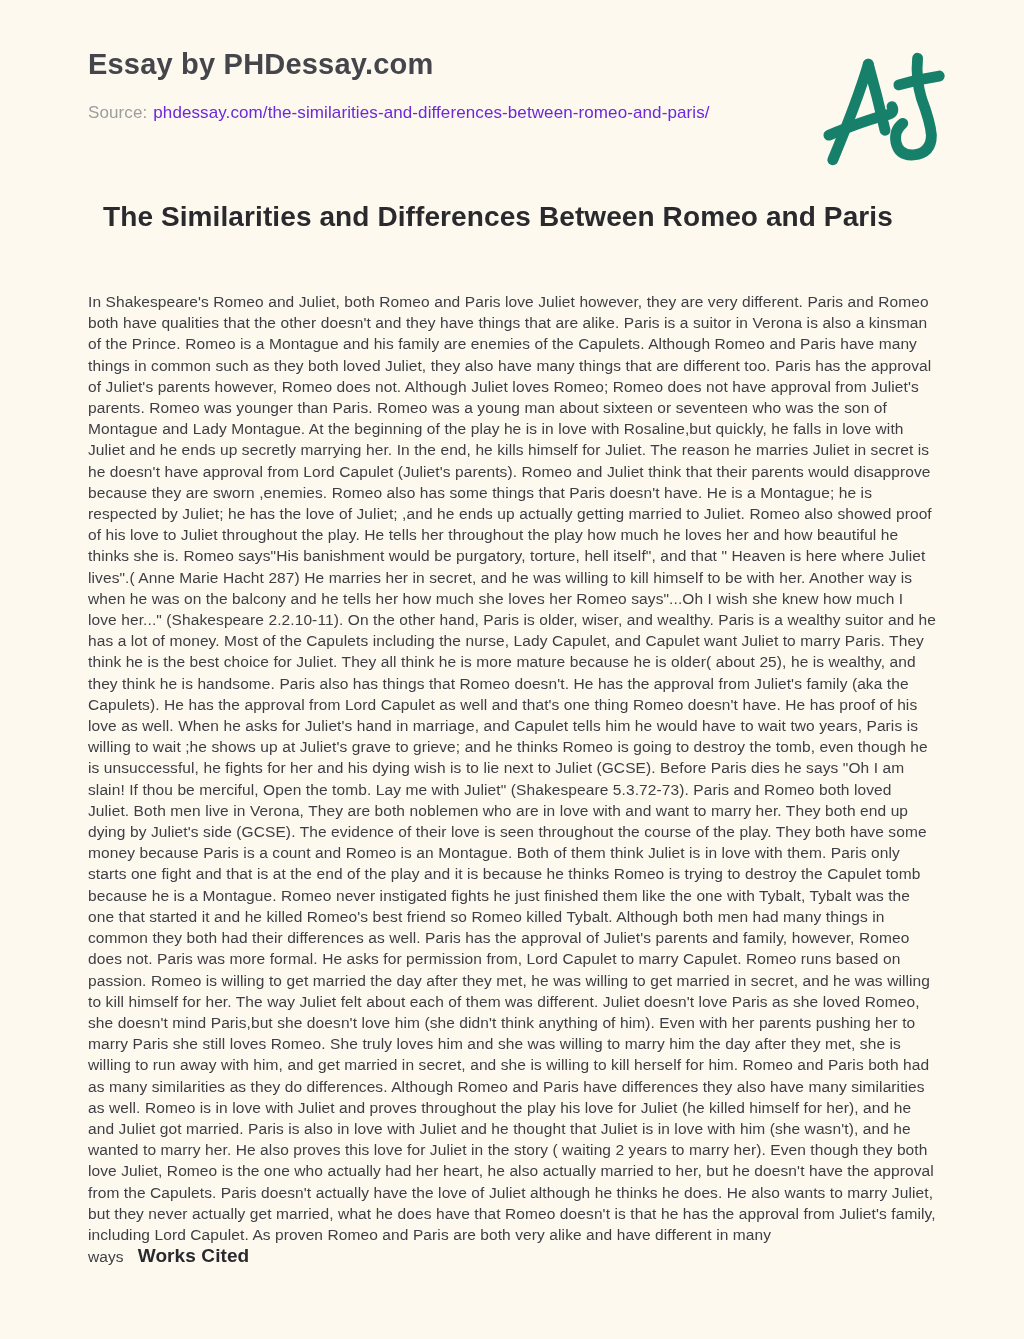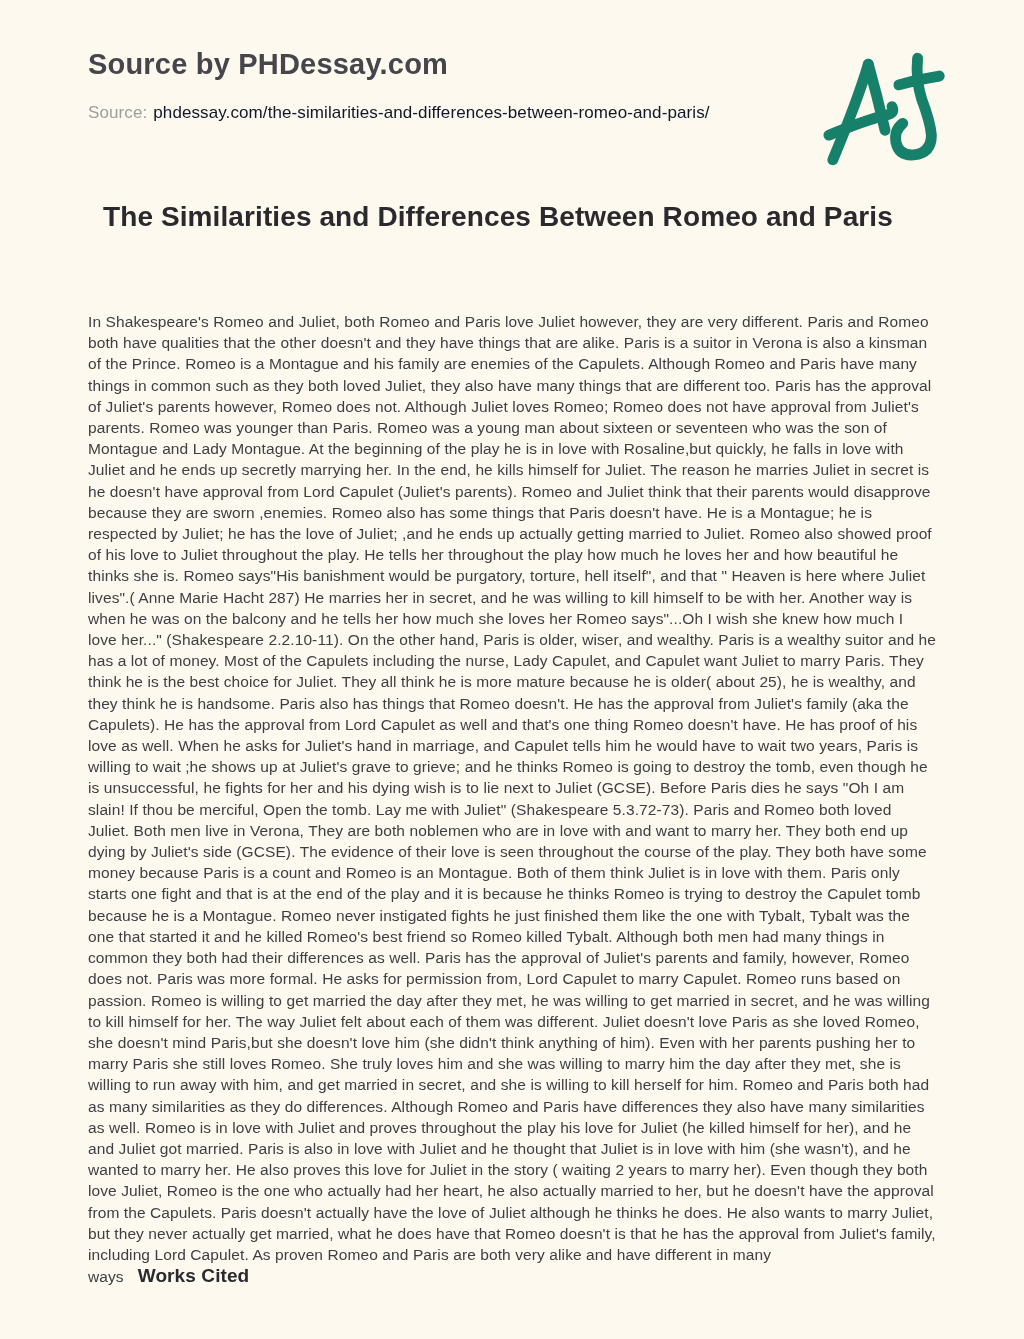--- a/index.html
+++ b/index.html
@@ -29,21 +29,21 @@
     left: 88px;
     top: 103px;
     font-size: 17px;
     letter-spacing: 0.1px;
   }
   .source-label {
     color: #9D9D9D;
     margin-right: 6px;
   }
   .source-url {
-    color: #0f172a;
+    color: #6d28d9;
     text-decoration: none;
     cursor: pointer;
   }
   .logo {
     position: absolute;
     left: 820px;
     top: 50px;
     width: 138px;
     height: 126px;
   }
@@ -63,21 +63,20 @@
     letter-spacing: 0.1px;
     color: #29292E;
   }
   .essay-clip {
     position: absolute;
     left: 88px;
     top: 291px;
     width: 848px;
     height: 1009px;
     overflow: hidden;
-    margin-top: 20px;
   }
   .essay-body {
     margin: 0;
     font-size: 15.5px;
     line-height: 21.2px;
     letter-spacing: 0.1px;
     color: #3E3E44;
     text-align: left;
   }
   .works-cited {
@@ -86,21 +85,21 @@
     color: #29292E;
     margin-left: 14px;
     white-space: nowrap;
   }
 </style>
 </head>
 <body>
 
 <div class="page">
 
-  <div class="brand">Source by PHDessay.com</div>
+  <div class="brand">Essay by PHDessay.com</div>
 
   <div class="source-row">
     <span class="source-label">Source:</span><a class="source-url"></a><span class="source-url">phdessay.com/the-similarities-and-differences-between-romeo-and-paris/</span>
   </div>
 
   <div class="logo">
     <svg viewBox="0 0 140 125" fill="none" xmlns="http://www.w3.org/2000/svg">
       <g stroke="#17806B" stroke-width="11" stroke-linecap="round" fill="none">
         <path d="M49 13 Q38 50 13 110"></path>
         <path d="M49 13 Q58 45 66 80"></path>

